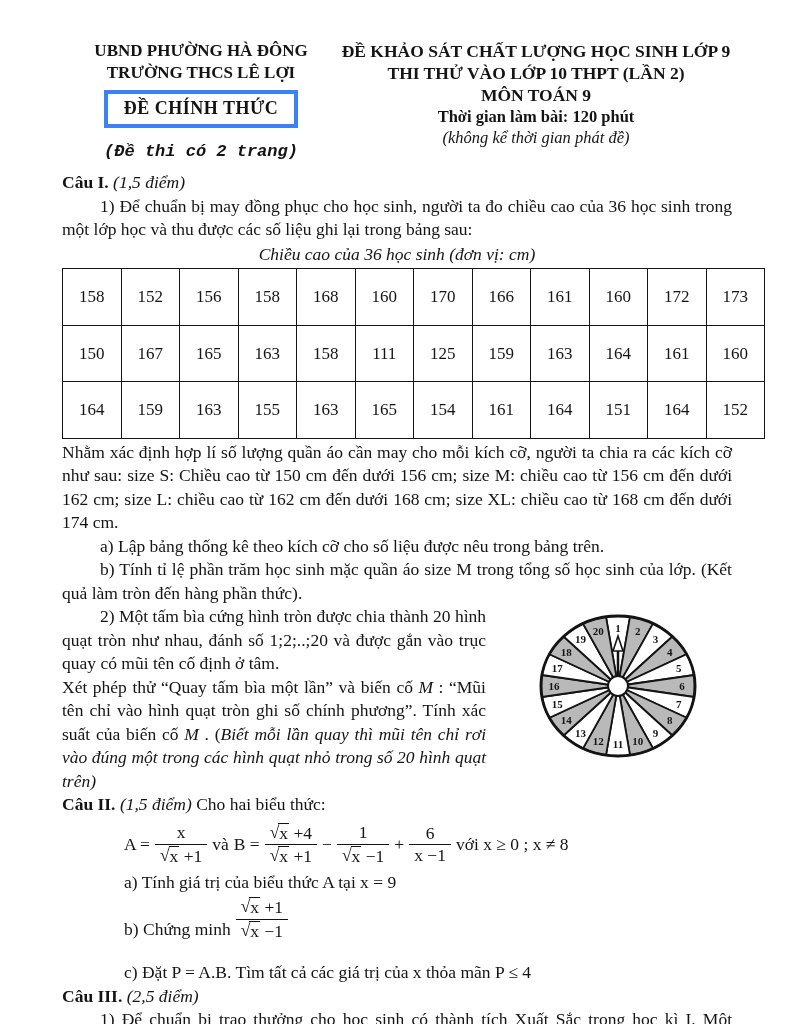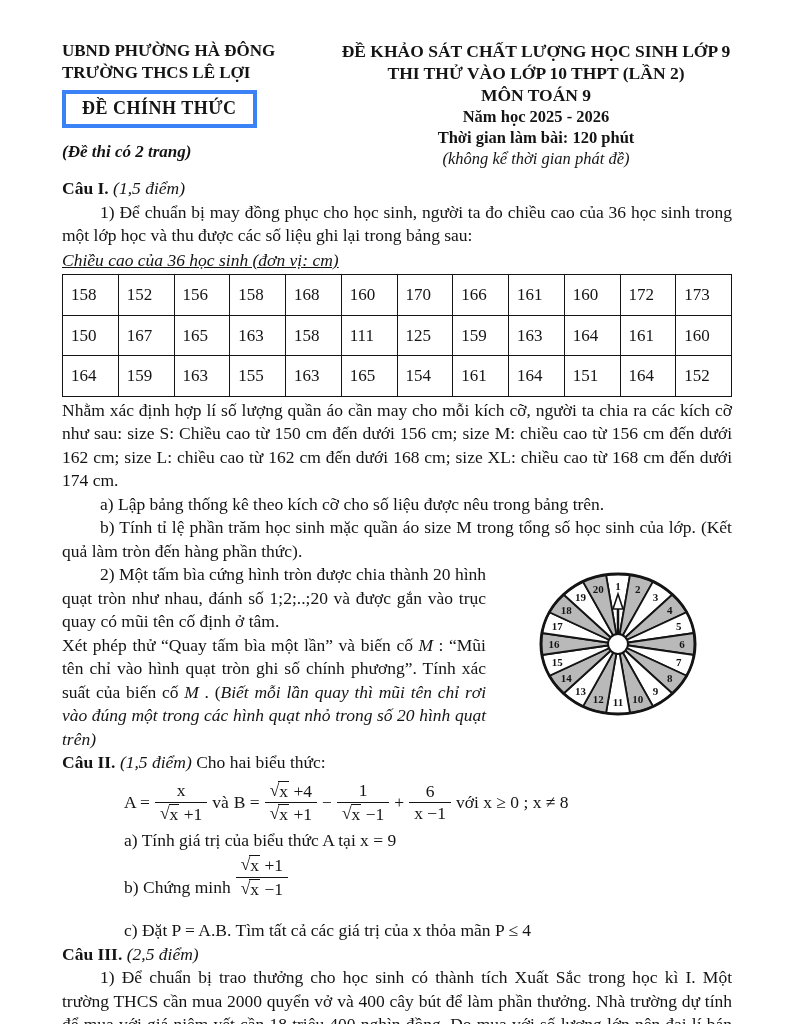--- a/index.html
+++ b/index.html
@@ -11,47 +11,47 @@
     font-family:"Liberation Serif","DejaVu Serif",serif;
     color:#141414;
     font-size:17.5px;
     line-height:23.5px;
     overflow:hidden;
     box-sizing:border-box;
     padding:40px 60px 0 62px;
   }
   
   .header{display:flex;margin-bottom:8px;}
-  .header-left{width:278px;flex-shrink:0;}
+  .header-left{width:278px;text-align:center;flex-shrink:0;}
   .header-right{flex:1;text-align:center;}
   .hl1{font-weight:bold;font-size:17px;line-height:22px;}
   .official-box{
     display:inline-block;border:4px solid #3b82f6;
     padding:3px 16px;margin:6px 0 4px 0;
     font-weight:bold;font-size:18px;letter-spacing:.5px;
   }
-  .pages-note{font-weight:bold;font-style:italic;font-size:17px;margin-top:8px;}
+  .pages-note{font-weight:bold;font-style:italic;font-size:17px;margin-top:8px;font-family:Liberation Mono, monospace;}
   .hr-big{font-weight:bold;font-size:17.5px;line-height:22px;}
   .hr-med{font-weight:bold;font-size:16.5px;line-height:21px;}
   .hr-note{font-style:italic;font-size:16.5px;line-height:21px;}
   
   .q-head{font-weight:bold;}
   .pts{font-style:italic;font-weight:normal;}
   .para{text-align:justify;}
   .ind{text-indent:38px;}
   .item{margin-left:38px;}
   .just{text-align:justify;}
   
-  .tbl-caption{text-align:left;font-style:italic;margin:1px 0 2px 0;text-decoration:underline;}
+  .tbl-caption{text-align:center;font-style:italic;margin:1px 0 2px 0;}
   table.heights{border-collapse:collapse;margin:0 auto 2px auto;}
   table.heights td{
     border:1.6px solid #141414;
     width:51px;height:20px;
-    text-align:left;vertical-align:middle;
-    font-size:17px;padding:8px;
+    text-align:center;vertical-align:middle;
+    font-size:17px;padding:16px;
   }
   
   .wheel-float{
     float:right;width:238px;height:158px;
     display:flex;align-items:flex-start;justify-content:flex-end;
     margin:2px 0 2px 8px;
   }
   
   .eqline{margin:6px 0 4px 62px;display:flex;align-items:center;flex-wrap:nowrap;}
   .eqline > *{margin-right:5px;}
@@ -78,21 +78,20 @@
       <div class="hl1">TRƯỜNG THCS LÊ LỢI</div>
       <div>
         <span class="official-box">ĐỀ CHÍNH THỨC</span>
       </div>
       <div class="pages-note">(Đề thi có 2 trang)</div>
     </div>
     <div class="header-right">
       <div class="hr-big">ĐỀ KHẢO SÁT CHẤT LƯỢNG HỌC SINH LỚP 9</div>
       <div class="hr-big">THI THỬ VÀO LỚP 10 THPT (LẦN 2)</div>
       <div class="hr-big">MÔN TOÁN 9</div>
-      <div class="hr-med">Năm học 2025 - 2026</div>
       <div class="hr-med">Thời gian làm bài: 120 phút</div>
       <div class="hr-note">(không kể thời gian phát đề)</div>
     </div>
   </div>
 
   <div>
     <div>
       <span class="q-head">Câu I.</span>
       <span class="pts">(1,5 điểm)</span>
     </div>

